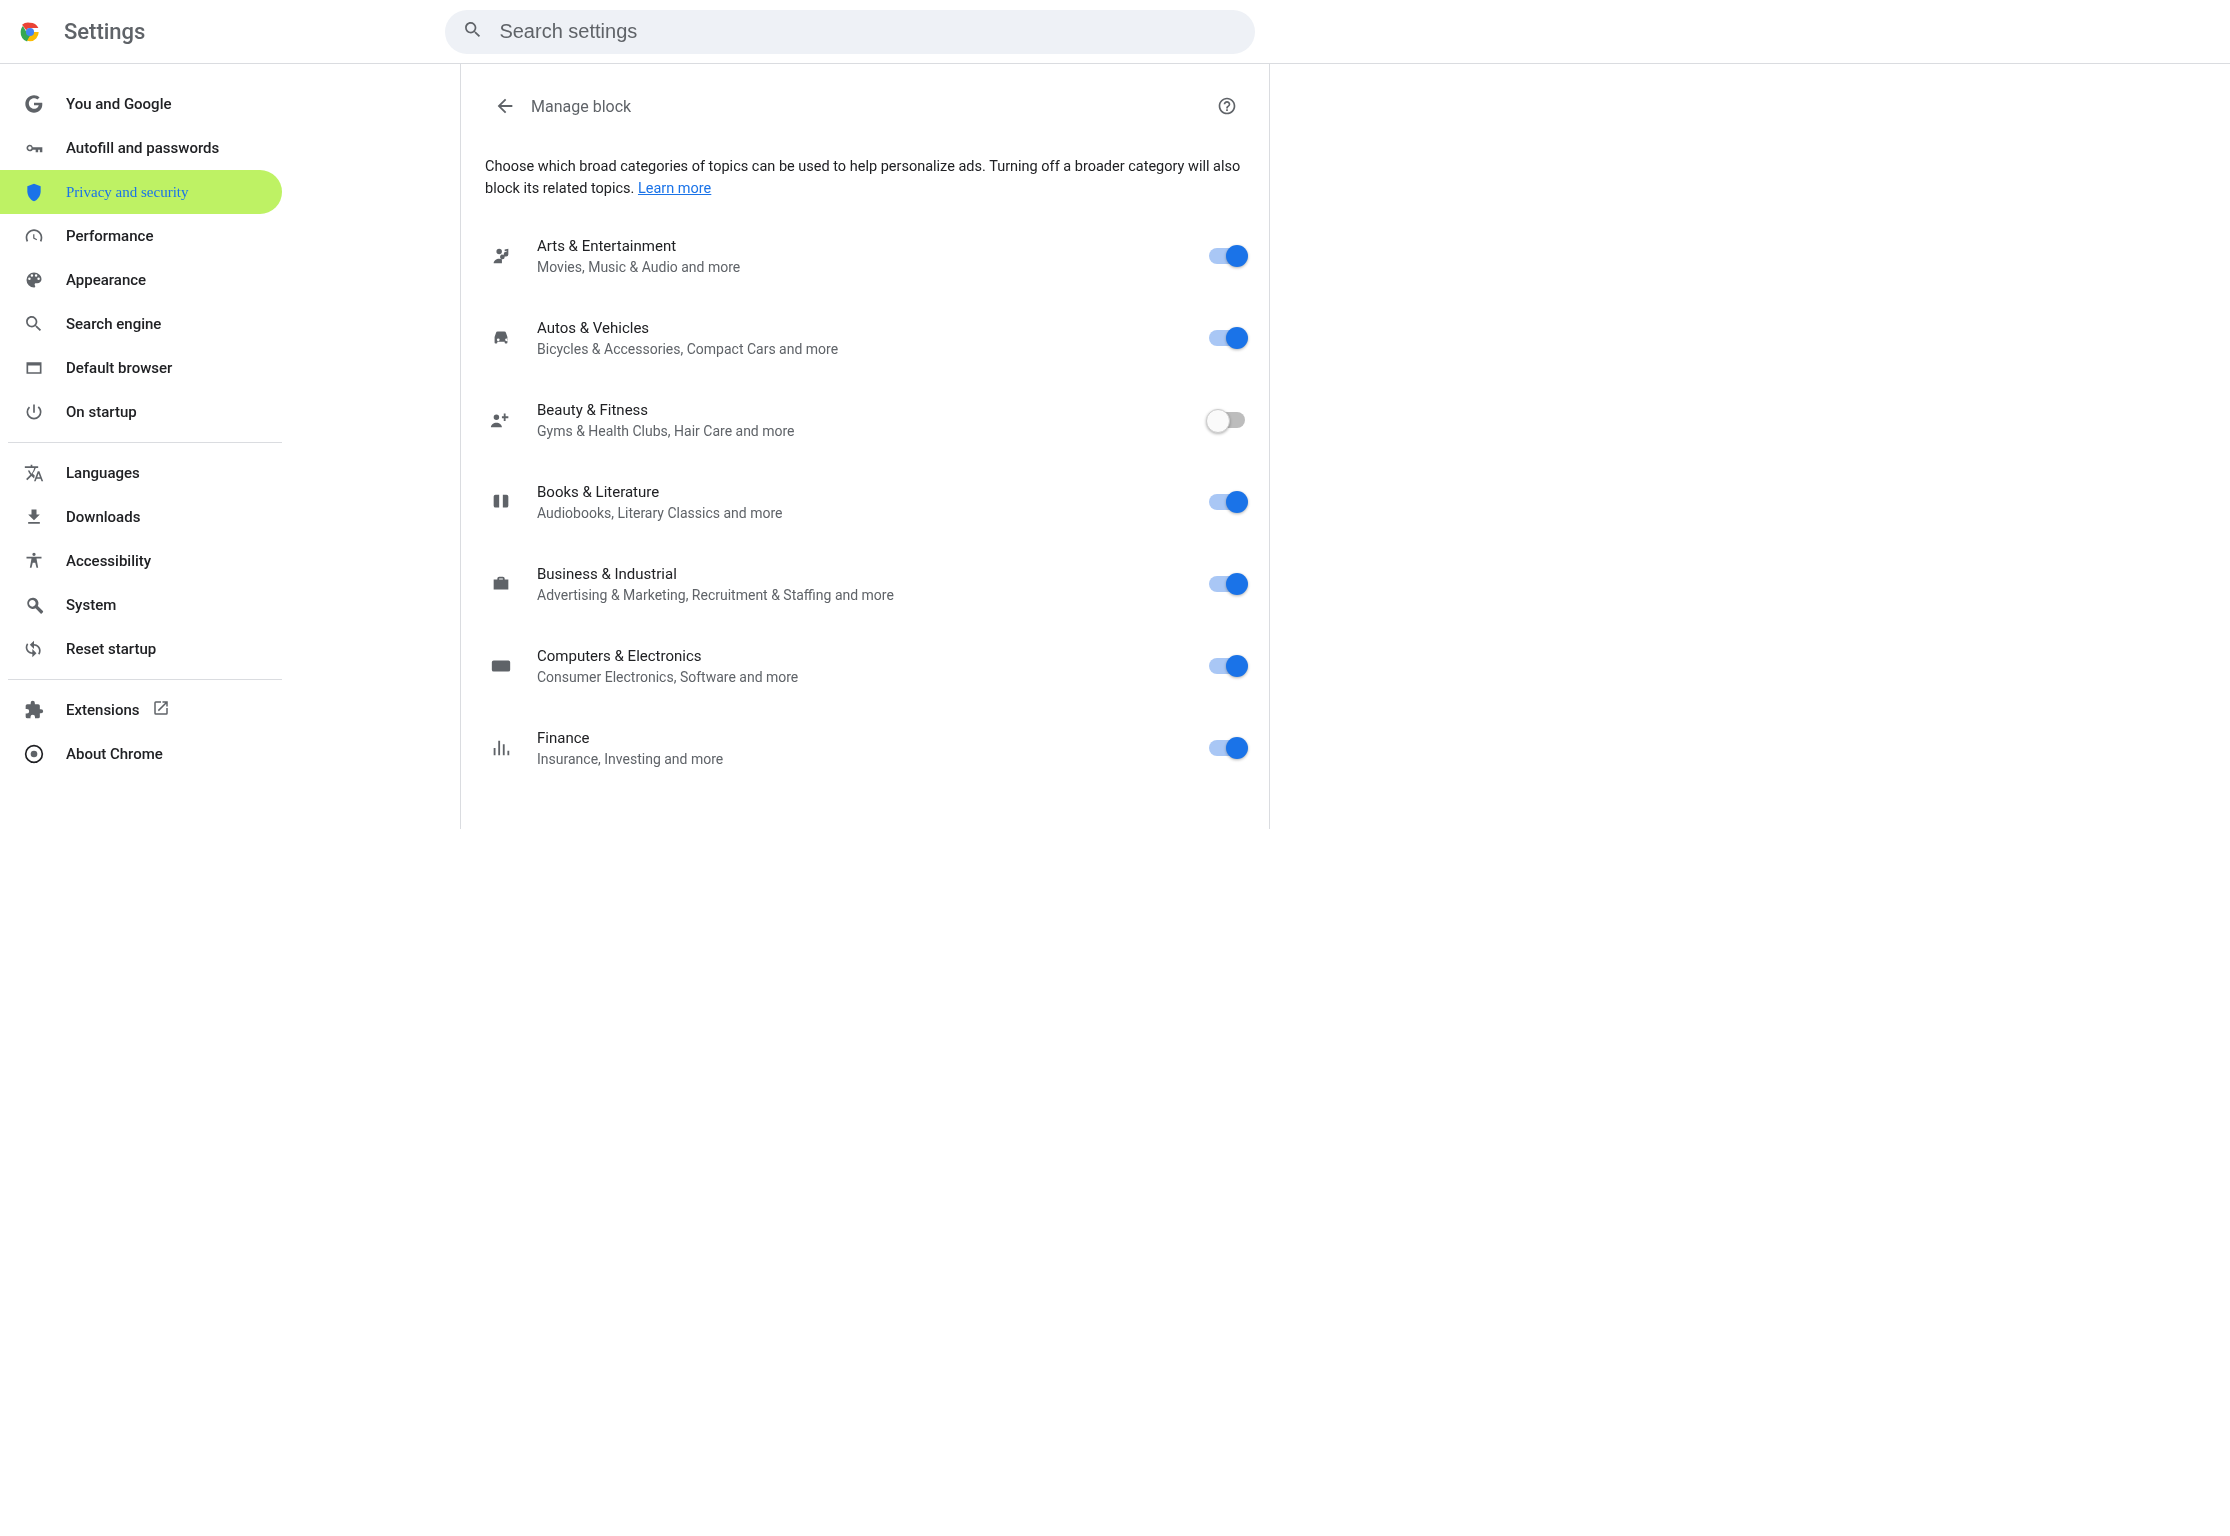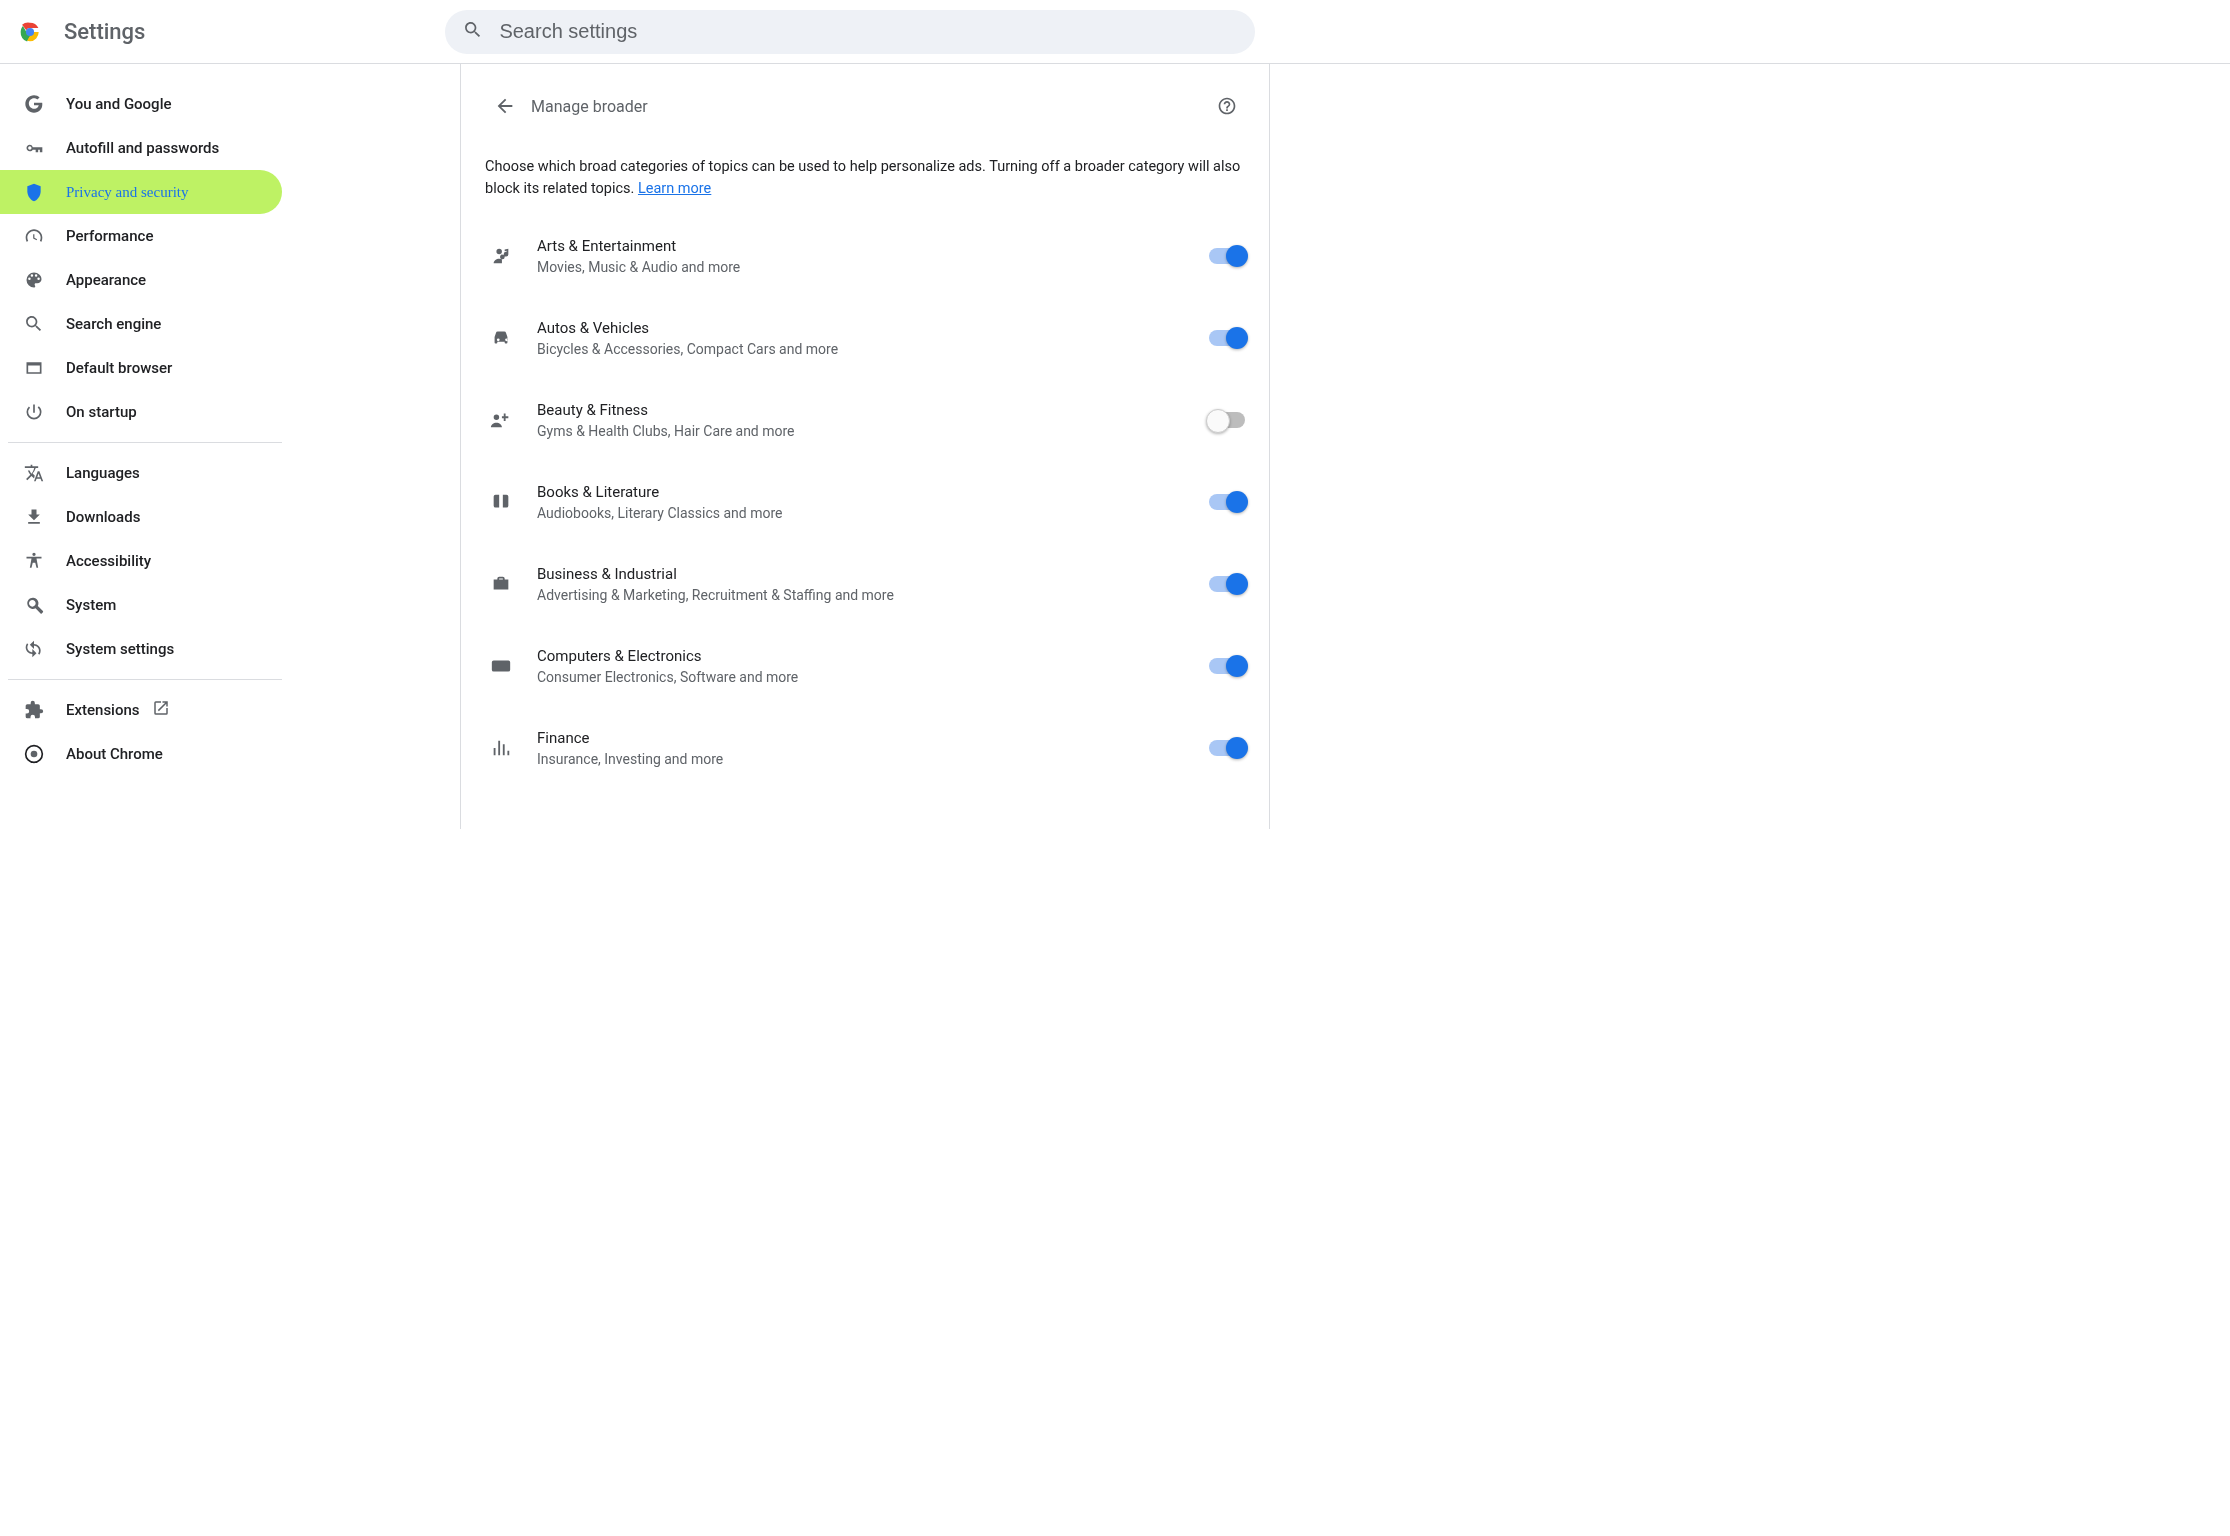--- a/index.html
+++ b/index.html
@@ -365,21 +365,21 @@
           </svg>
         </span>
         <span>System</span>
       </div>
       <div class="nav-item">
         <span class="icon">
           <svg viewBox="0 0 24 24">
             <use href="#i-reset"></use>
           </svg>
         </span>
-        <span>System settings</span>
+        <span>Reset startup</span>
       </div>
       <div class="sidebar-divider"></div>
       <div class="nav-item">
         <span class="icon">
           <svg viewBox="0 0 24 24">
             <use href="#i-ext"></use>
           </svg>
         </span>
         <span>Extensions</span>
         <span class="trail-icon"><svg viewBox="0 0 24 24">
@@ -397,21 +397,21 @@
     </nav>
 
   <div class="content-wrap">
     <div class="content-card">
       <div class="page-header">
         <div class="back-btn">
           <svg viewBox="0 0 24 24">
               <use href="#i-back"></use>
             </svg>
         </div>
-        <span class="page-title">Manage broader</span>
+        <span class="page-title">Manage block</span>
         <div class="help-btn">
           <svg viewBox="0 0 24 24">
               <use href="#i-help"></use>
             </svg>
         </div>
       </div>
 
       <p class="intro">
         <span>Choose which broad categories of topics can be used to help personalize ads. Turning off a broader category will also block its related topics. </span><a>Learn more</a>
       </p>

